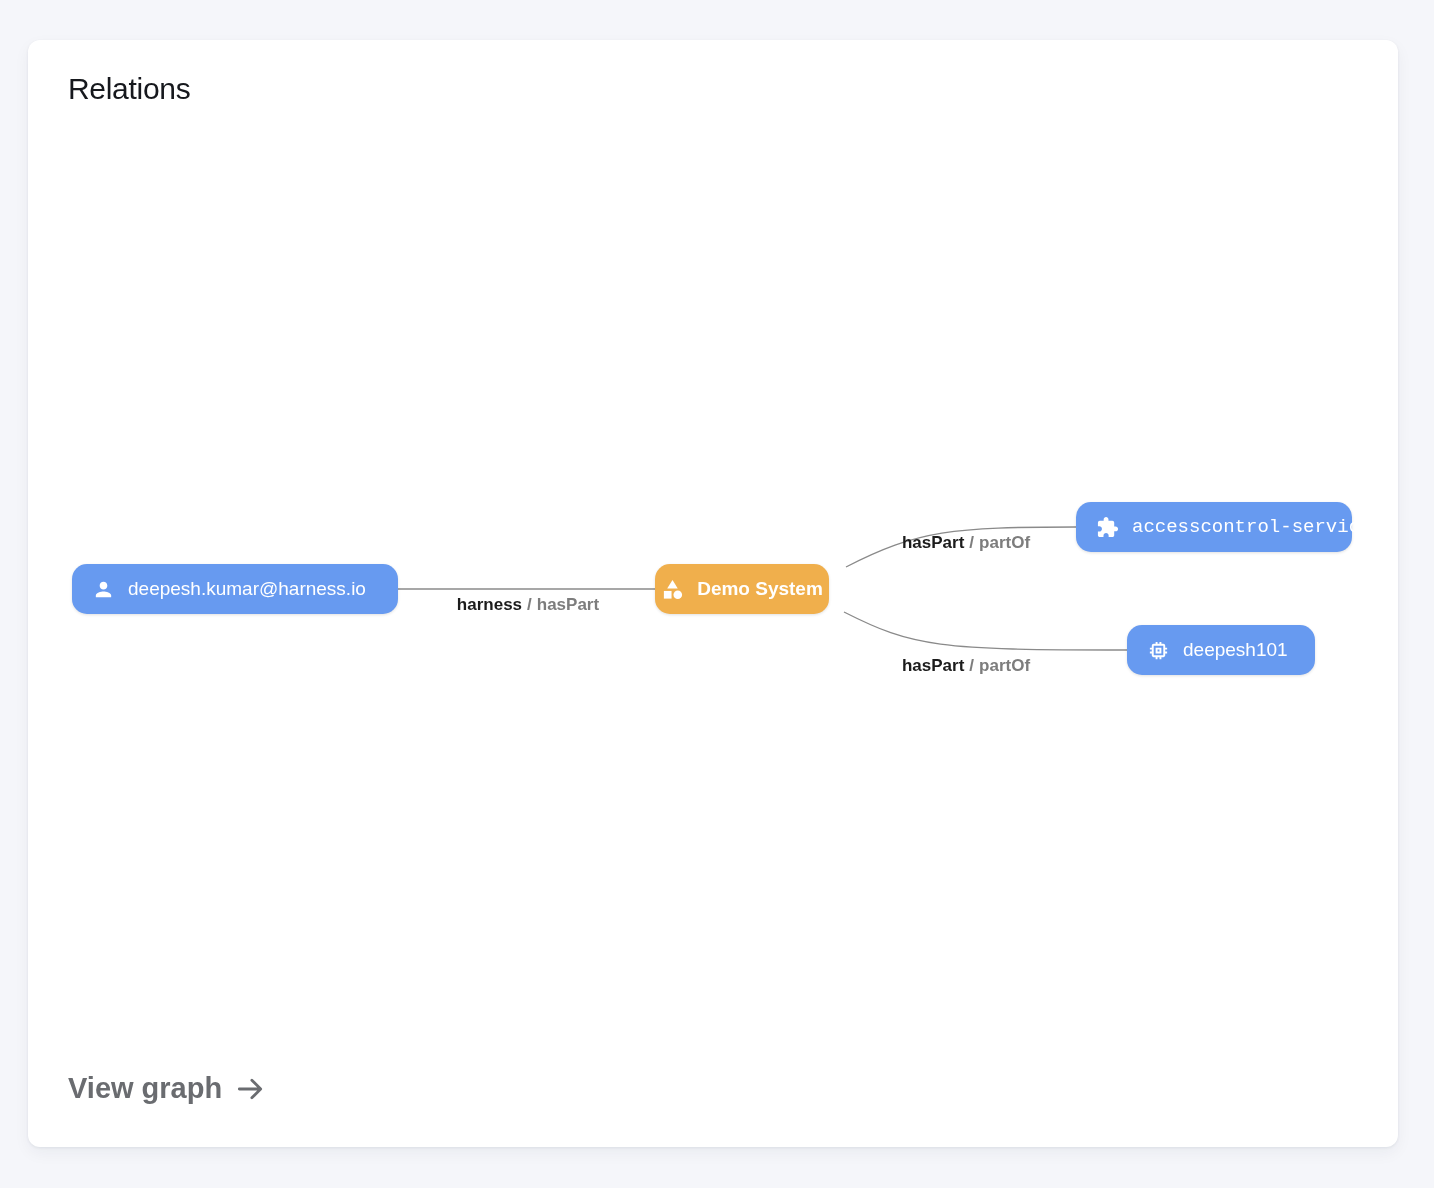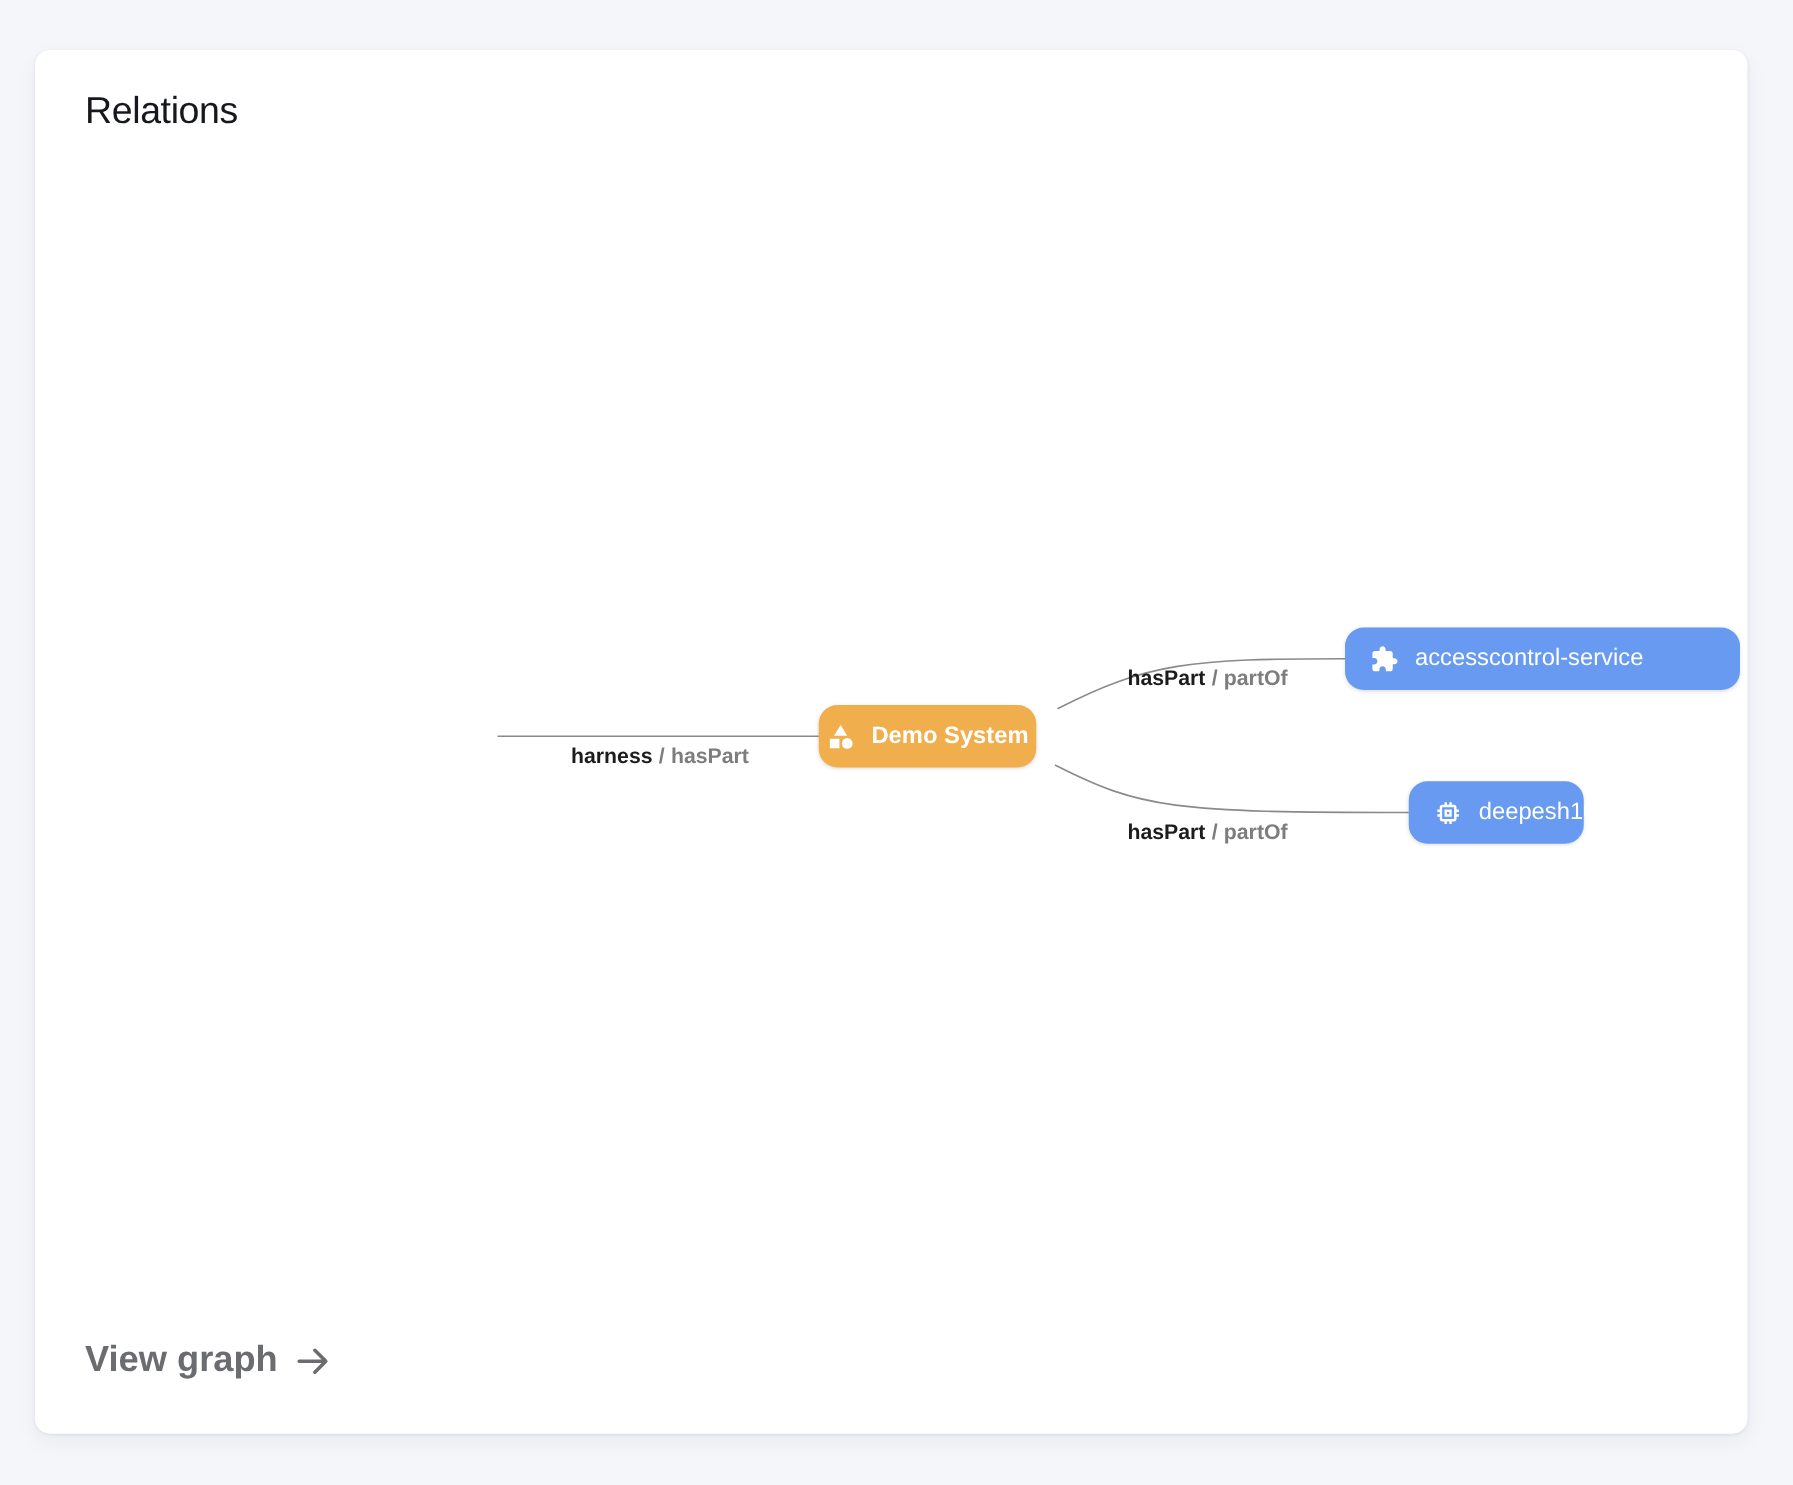--- a/index.html
+++ b/index.html
@@ -65,22 +65,22 @@
     margin-right: 13px;
     display: inline-flex;
     align-items: center;
     justify-content: center;
     flex: 0 0 auto;
   }
   .node .nicon svg { width: 23px; height: 23px; fill: #ffffff; }
   .node-user      { left: 44px;  top: 524px; width: 326px; }
   .node-system    { left: 627px; top: 524px; width: 174px; justify-content: center; padding: 0 16px; }
   .node-system .nlabel { font-weight: 700; }
-  .node-service   { left: 1048px; top: 462px; width: 316px; }
-  .node-component { left: 1099px; top: 585px; width: 140px; }
+  .node-service   { left: 1048px; top: 462px; width: 276px; font-family: Liberation Mono, monospace; }
+  .node-component { left: 1099px; top: 585px; width: 188px; }
   .edge-label {
     position: absolute;
     transform: translateX(-50%);
     font-size: 17px;
     white-space: nowrap;
     color: #1c1c1c;
     font-weight: bold;
   }
   .edge-label .sep,
   .edge-label .lbl-secondary { color: #7d7d7d; }
@@ -123,20 +123,28 @@
     </div>
 
     <div class="edge-label edge-label-haspart-top">
       <span class="lbl-primary">hasPart</span><span class="sep">/</span><span class="lbl-secondary">partOf</span>
     </div>
 
     <div class="edge-label edge-label-haspart-bottom">
       <span class="lbl-primary">hasPart</span><span class="sep">/</span><span class="lbl-secondary">partOf</span>
     </div>
 
+    <div class="node node-blue node-user">
+      <span class="nicon">
+        <svg viewBox="0 0 24 24">
+            <path d="M12 12c2.21 0 4-1.79 4-4s-1.79-4-4-4-4 1.79-4 4 1.79 4 4 4zm0 2c-2.67 0-8 1.34-8 4v2h16v-2c0-2.66-5.33-4-8-4z"></path>
+          </svg>
+      </span>
+      <span class="nlabel">deepesh.kumar@harness.io</span>
+    </div>
 
     <div class="node node-orange node-system">
       <span class="nicon">
         <svg viewBox="0 0 24 24">
             <path d="M12 2l-5.5 9h11z"></path>
             <circle cx="17.5" cy="17.5" r="4.5"></circle>
             <path d="M3 13.5h8v8H3z"></path>
           </svg>
       </span>
       <span class="nlabel">Demo System</span>

